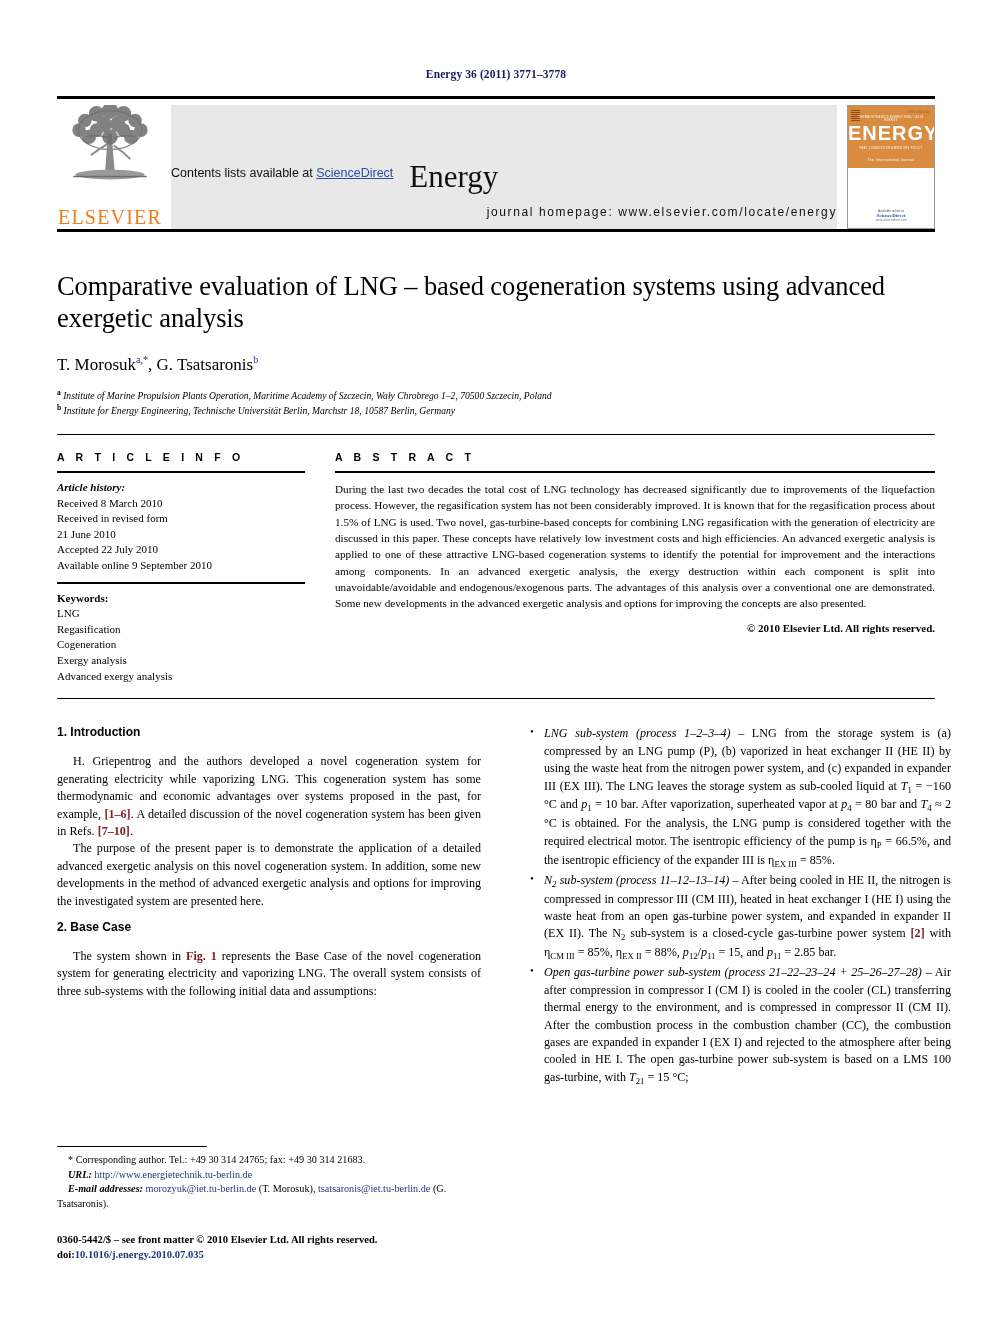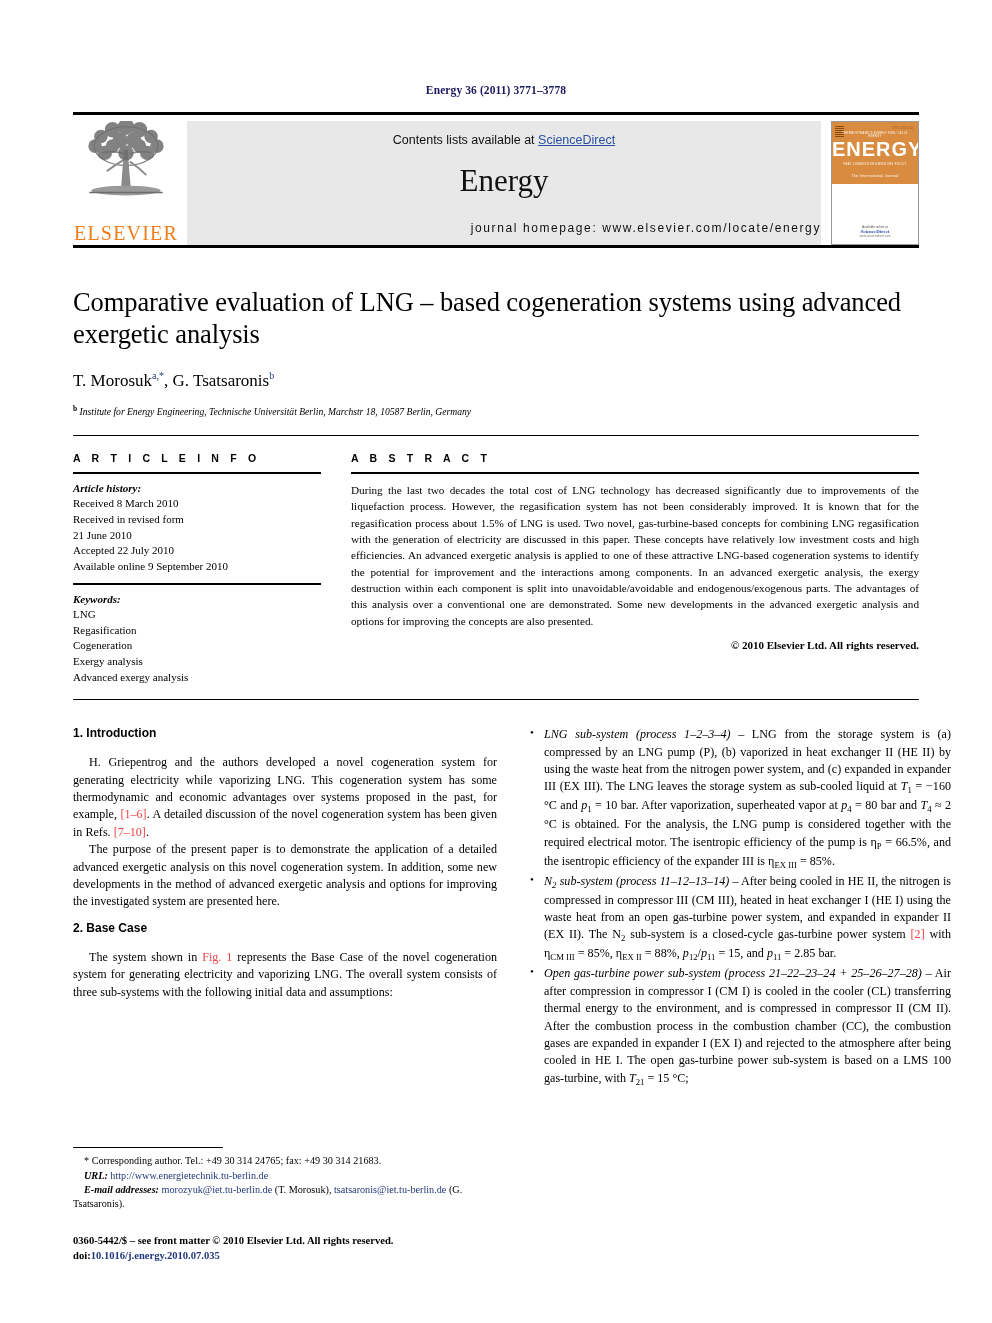--- a/index.html
+++ b/index.html
@@ -12,21 +12,21 @@
     height: 1323px;
     font-family: "Liberation Serif", "DejaVu Serif", serif;
     color: #000000;
     position: relative;
     overflow: hidden;
   }
   .page {
     position: relative;
     width: 992px;
     height: 1323px;
-    padding: 16px;
+    padding: 0;
     box-sizing: border-box;
   }
 
   
   .running-head {
     text-align: center;
     font-family: "Liberation Serif", serif;
     font-weight: bold;
     font-size: 11.5px;
     color: #1a1a5e;
@@ -63,23 +63,24 @@
     color: #ef7d1a;
     line-height: 1;
     margin-top: 17px;
   }
   .banner {
     flex: 1 1 auto;
     background: #e8e8e8;
     margin: 0 10px 0 8px;
     position: relative;
     display: flex;
-    flex-direction: column;
+    flex-direction: row;
     justify-content: flex-start;
     align-items: center;
+    gap: 16px;
   }
   .contents-line {
     font-family: "Liberation Sans", sans-serif;
     font-size: 12.5px;
     color: #111;
     margin-top: 12px;
   }
   .sciencedirect {
     color: #2a4fa2;
   }
@@ -223,21 +224,21 @@
     line-height: 1.42;
     margin-top: 7px;
   }
   .hist .lbl { font-style: italic; font-weight: bold; }
   .kw {
     font-family: "Liberation Serif", serif;
     font-size: 11px;
     line-height: 1.42;
     margin-top: 7px;
   }
-  .kw .lbl { font-style: italic; font-weight: bold; }
+  .kw .lbl { font-weight: bold; }
 
   .abstract-text {
     font-family: "Liberation Serif", serif;
     font-size: 11.2px;
     line-height: 1.46;
     text-align: justify;
     margin-top: 8px;
   }
   .copyright {
     font-family: "Liberation Serif", serif;
@@ -249,41 +250,41 @@
 
   .abs-rule {
     margin: 14px 57px 0 57px;
     border-bottom: 1.5px solid #000;
   }
 
   
   .body-cols {
     margin: 26px 57px 0 57px;
     display: flex;
-    gap: 30px;
+    gap: 46px;
   }
   .bcol { width: 424px; flex: 0 0 424px; position: relative; }
 
   .h2 {
     font-family: "Liberation Sans", sans-serif;
     font-weight: bold;
     font-size: 12px;
     margin: 0 0 14px 0;
   }
   .h2.spaced { margin-top: 10px; }
   .para {
     font-family: "Liberation Serif", serif;
     font-size: 12.1px;
     line-height: 1.44;
     text-align: justify;
     text-indent: 16px;
     margin: 0;
   }
   .para + .para { margin-top: 0; }
-  .ref { color: #ef4444; }
+  .ref { color: #7f1d1d; font-weight: bold; }
 
   ul.bullets {
     list-style: none;
     margin: 0;
     padding: 0;
   }
   ul.bullets > li {
     font-family: "Liberation Serif", serif;
     font-size: 12.1px;
     line-height: 1.44;
@@ -401,20 +402,21 @@
       </div>
 
     </div>
   </div>
   <div class="masthead-rule"></div>
 
   <div class="title-block">
     <h1 class="paper-title">Comparative evaluation of LNG – based cogeneration systems using advanced exergetic analysis</h1>
     <div class="authors">T. Morosuk<sup>a,</sup><sup>*</sup>, G. Tsatsaronis<sup>b</sup></div>
     <div class="affil">
+      <div><sup>a</sup> <span>Institute of Marine Propulsion Plants Operation, Maritime Academy of Szczecin, Wały Chrobrego 1–2, 70500 Szczecin, Poland</span></div>
       <div><sup>b</sup> <span>Institute for Energy Engineering, Technische Universität Berlin, Marchstr 18, 10587 Berlin, Germany</span></div>
     </div>
   </div>
   <div class="title-rule"></div>
 
   <div class="infoabs">
 
     <div class="col-info">
       <div class="sec-head">A R T I C L E   I N F O</div>
       <div class="hr-med"></div>

